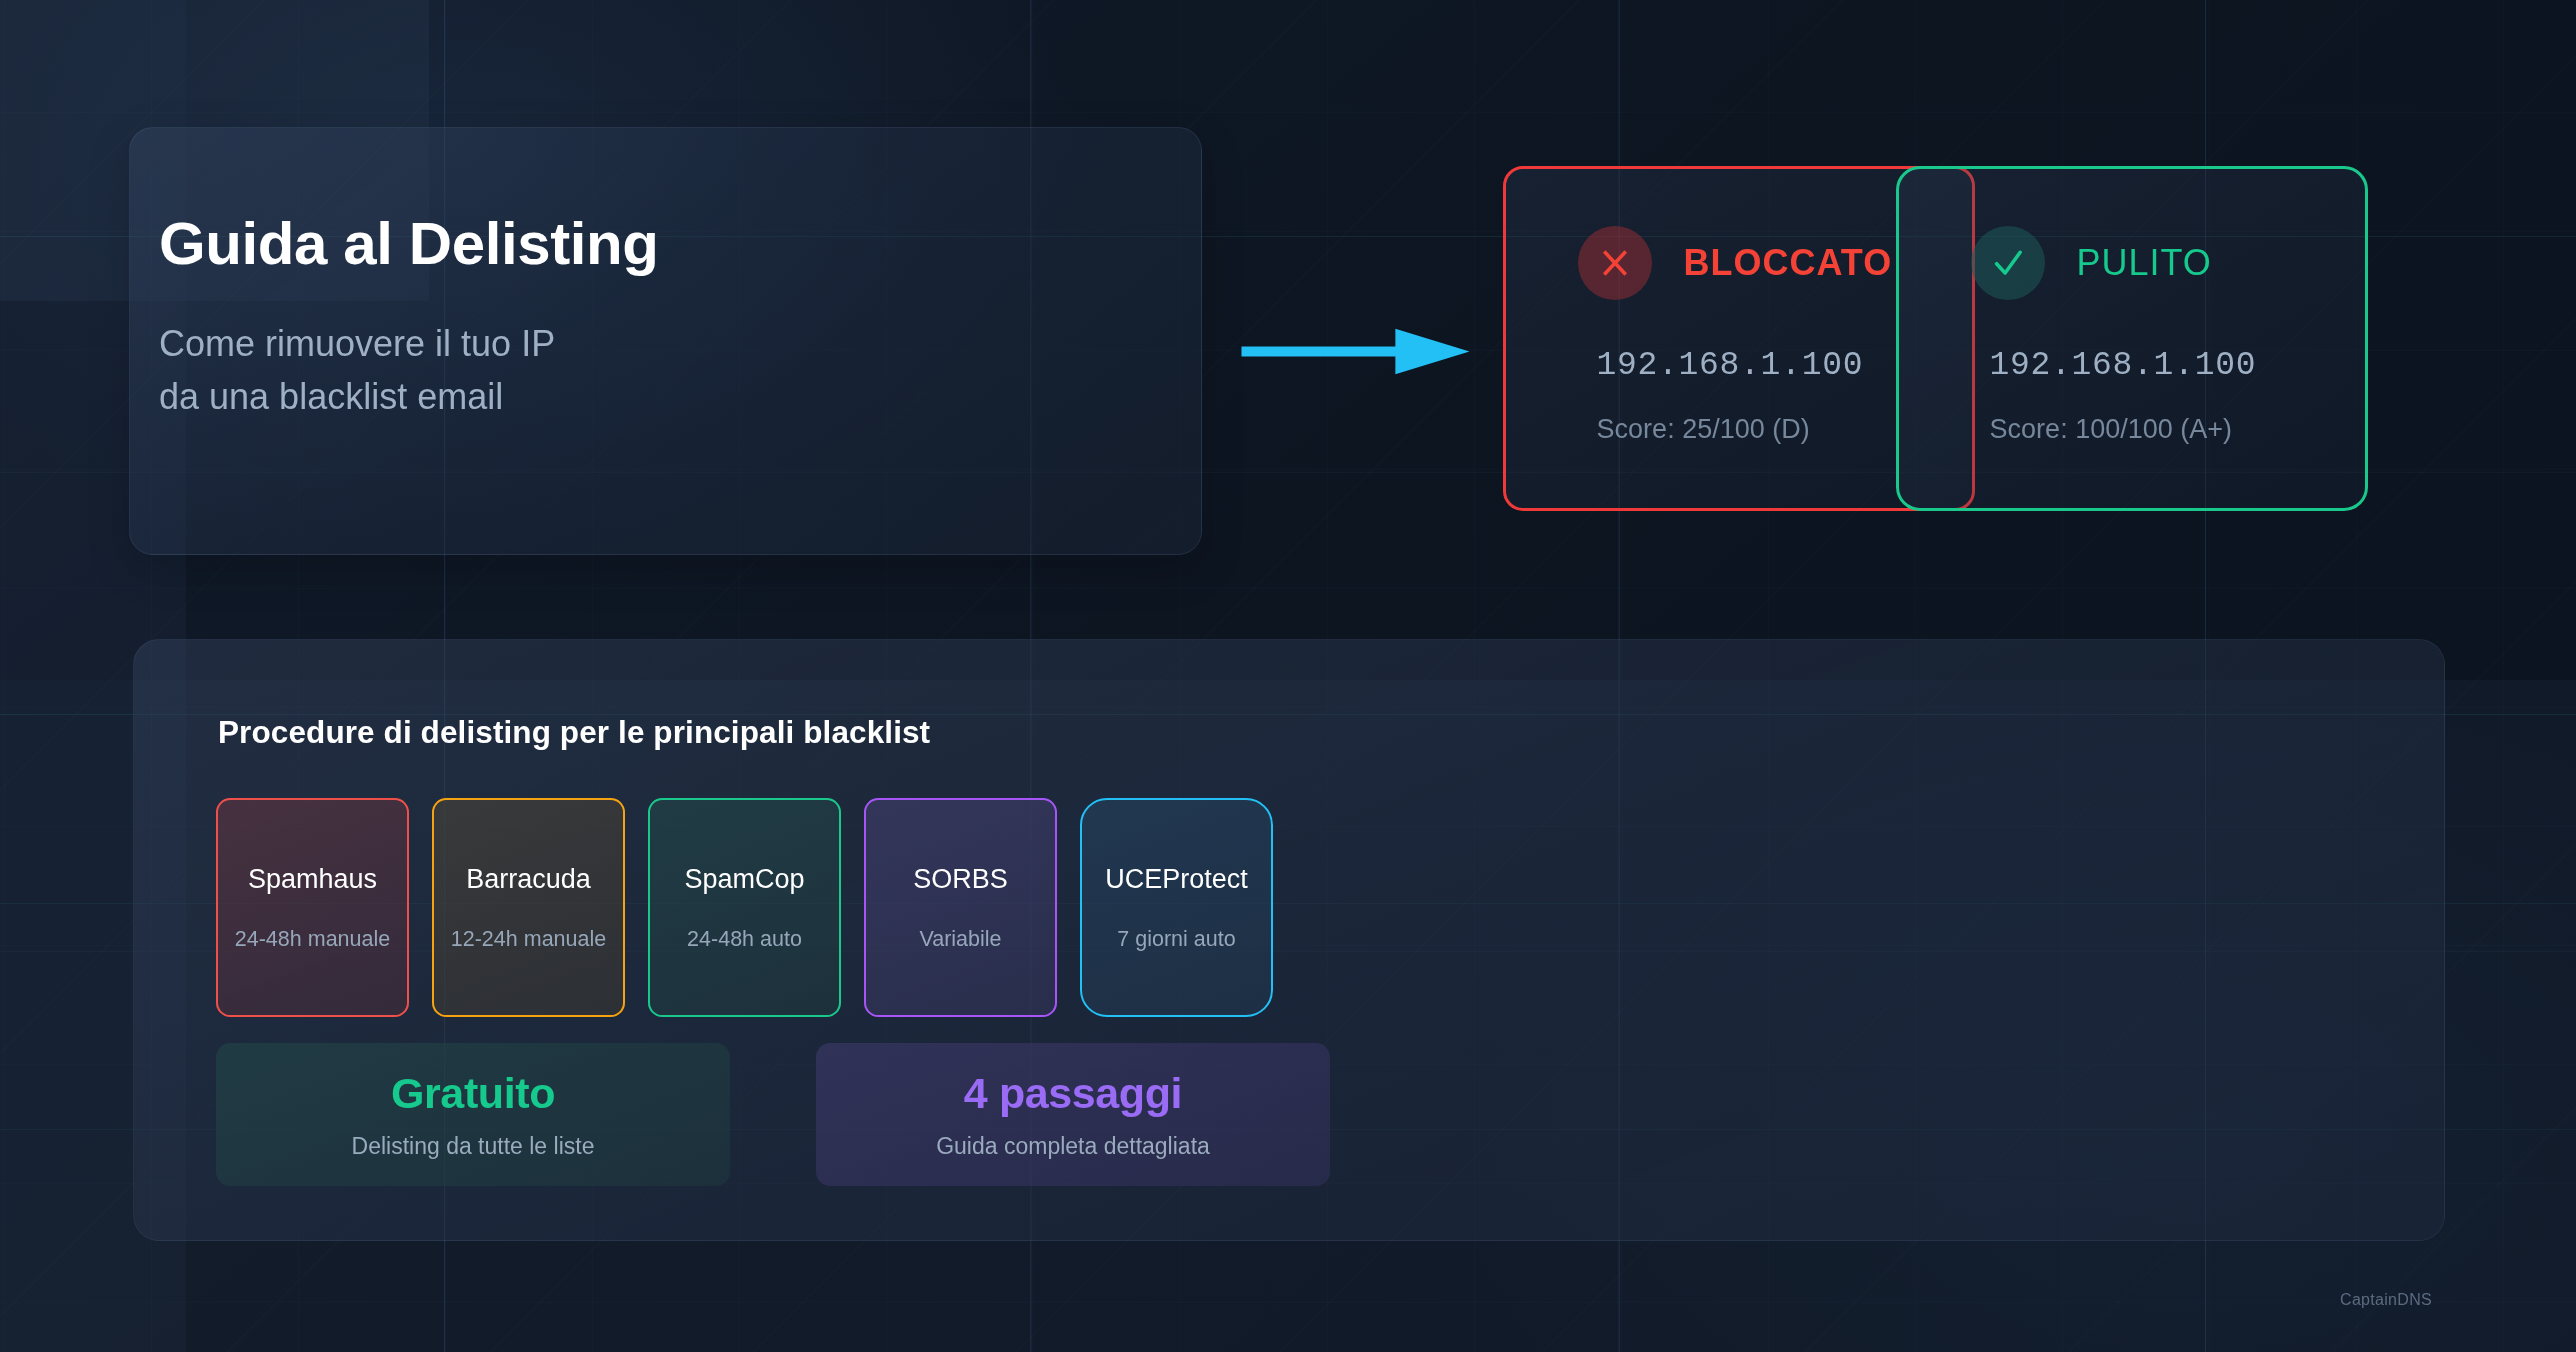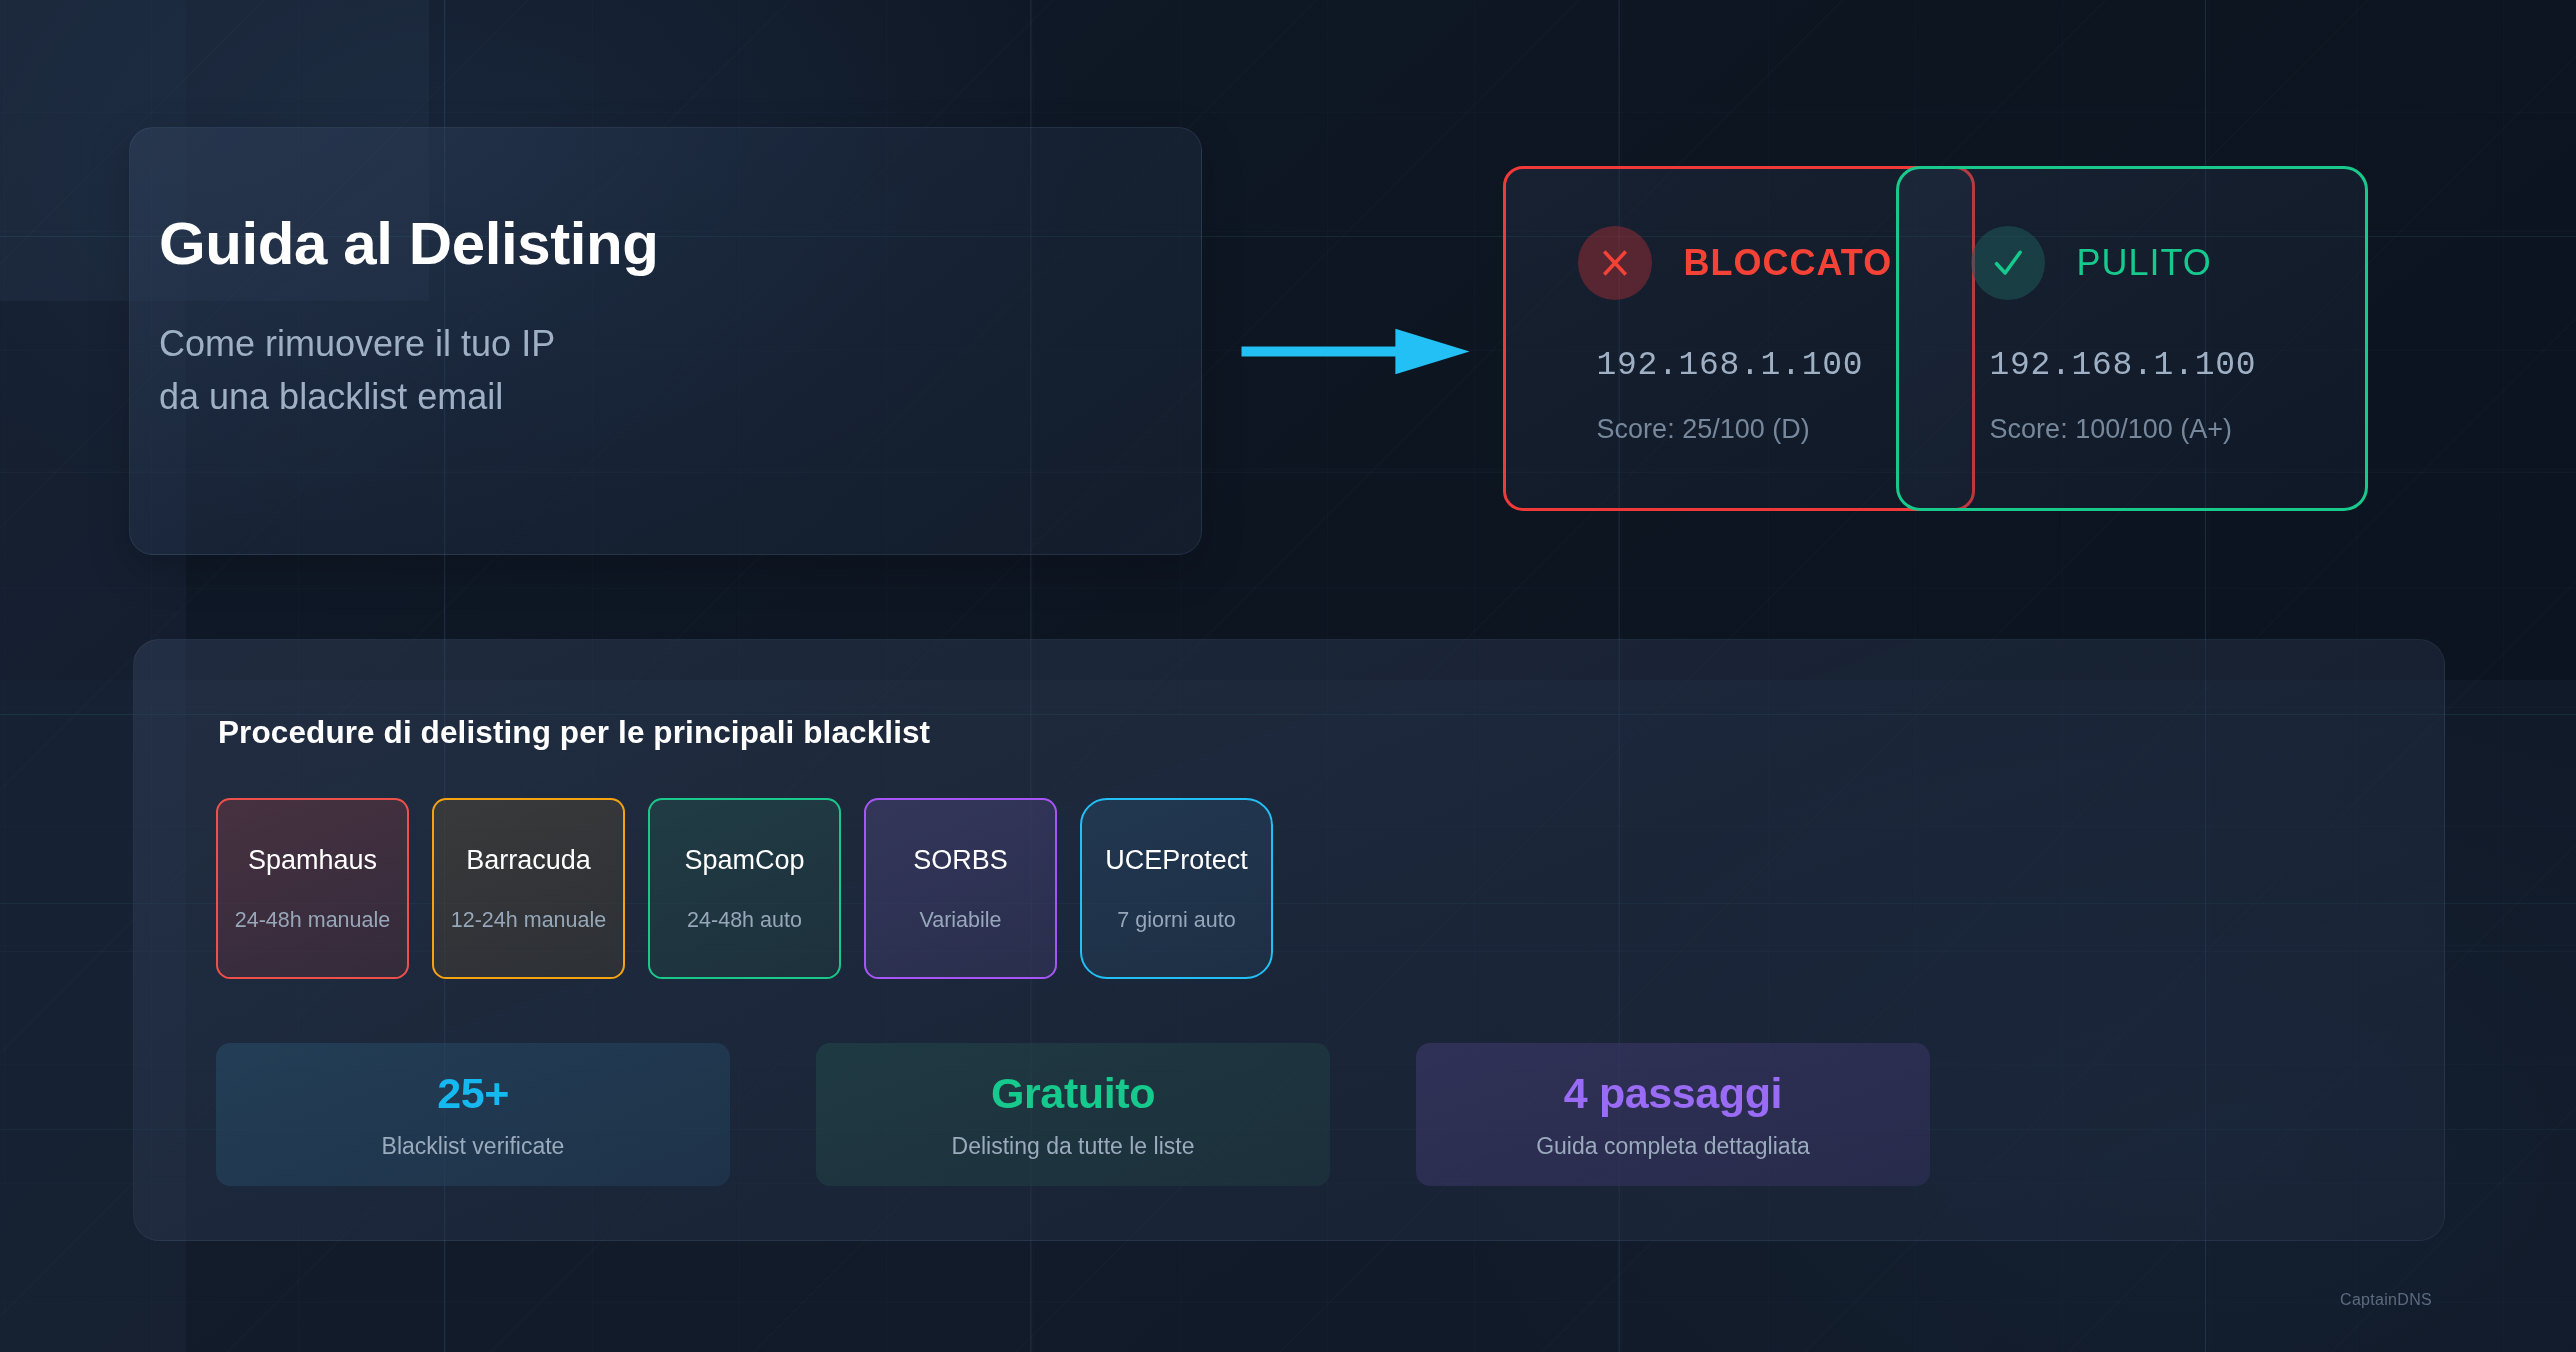--- a/index.html
+++ b/index.html
@@ -178,21 +178,21 @@
   }
 
   
   .bl-row {
     position: absolute;
     left: 82px; top: 158px;
     display: flex;
     gap: 23px;
   }
   .bl-card {
-    width: 193px; height: 181px;
+    width: 193px; height: 219px;
     border-radius: 14.3px;
     border: 2.1px solid;
     display: flex;
     flex-direction: column;
     align-items: center;
     justify-content: center;
     gap: 32px;
   }
   .bl-name {
     font-size: 27px;
@@ -321,24 +321,20 @@
         <div class="bl-name">SORBS</div>
         <div class="bl-time">Variabile</div>
       </div>
       <div class="bl-card" style="border-color:#22c0f5;background:linear-gradient(160deg,rgba(36,66,94,0.60),rgba(32,56,80,0.52));border-radius:27px;">
         <div class="bl-name">UCEProtect</div>
         <div class="bl-time">7 giorni auto</div>
       </div>
     </div>
 
     <div class="stat-row">
-      <div class="stat-card" style="background:linear-gradient(160deg,rgba(38,72,100,0.66),rgba(32,60,84,0.58));">
-        <div class="stat-value" style="color:#16b8f0">25+</div>
-        <div class="stat-label">Blacklist verificate</div>
-      </div>
       <div class="stat-card" style="background:linear-gradient(160deg,rgba(34,70,72,0.60),rgba(30,58,62,0.52));">
         <div class="stat-value" style="color:#16c98d">Gratuito</div>
         <div class="stat-label">Delisting da tutte le liste</div>
       </div>
       <div class="stat-card" style="background:linear-gradient(160deg,rgba(60,56,104,0.64),rgba(50,48,90,0.56));">
         <div class="stat-value" style="color:#9a6bf5">4 passaggi</div>
         <div class="stat-label">Guida completa dettagliata</div>
       </div>
     </div>
   </div>

